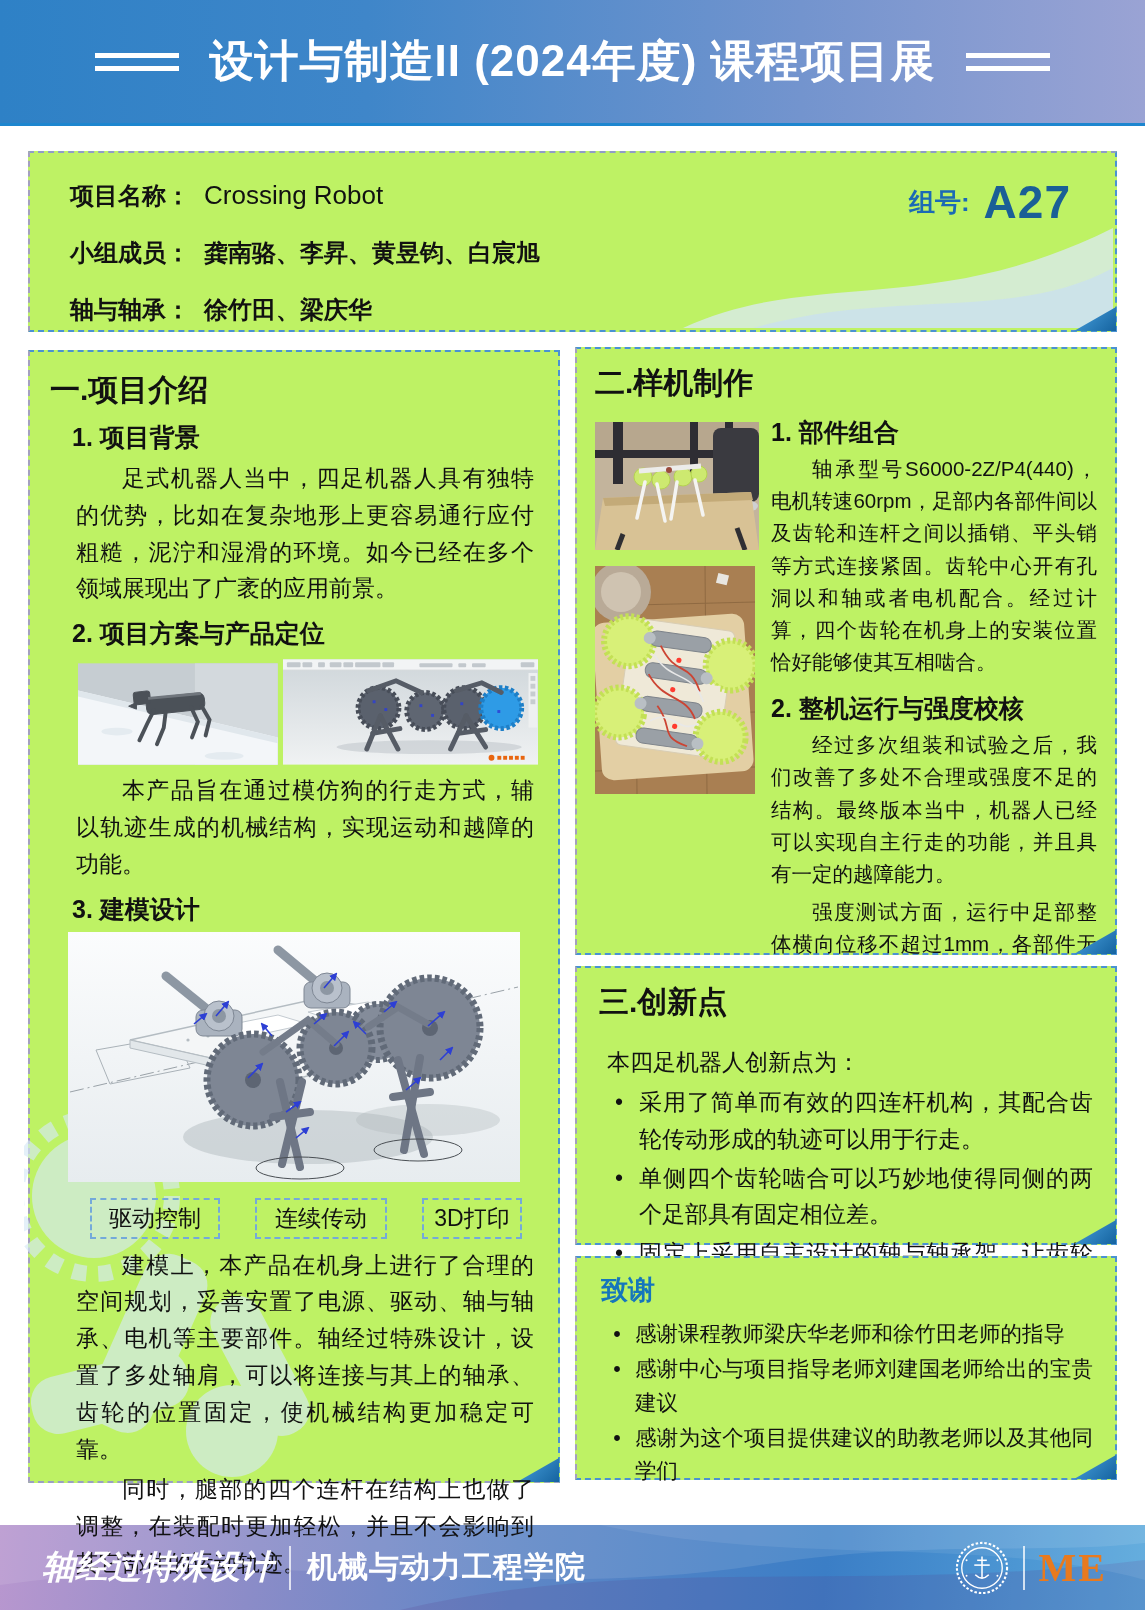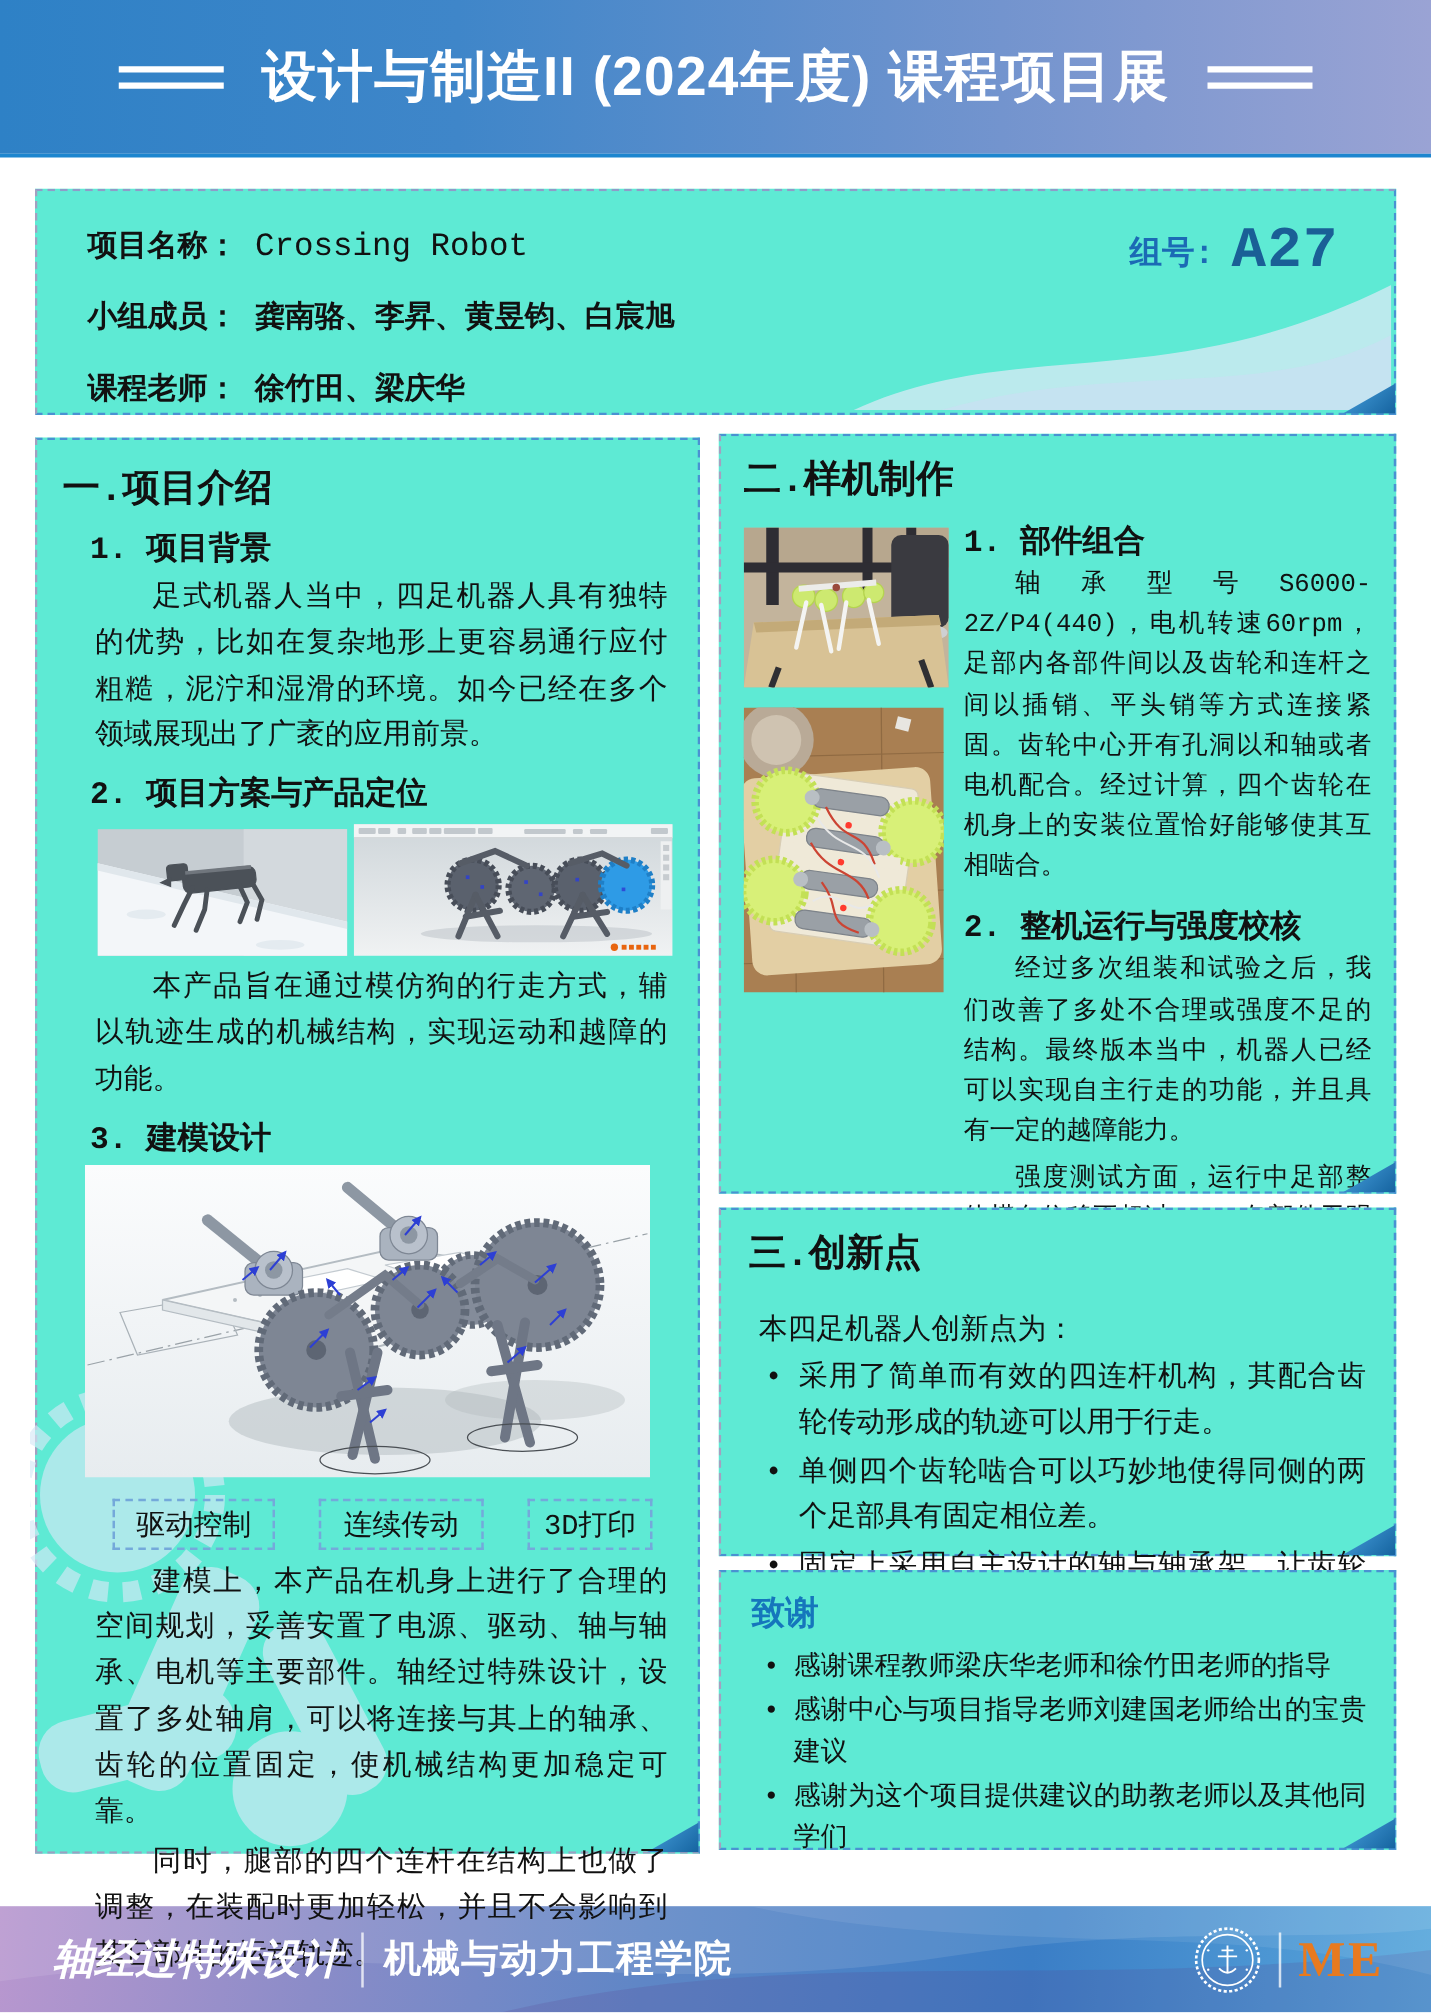--- a/index.html
+++ b/index.html
@@ -10,21 +10,21 @@
   .banner{position:absolute;left:0;top:0;width:1145px;height:123px;
           background:linear-gradient(90deg,#2e81c6 0%,#3f86c9 32%,#7394ce 70%,#9aa3d4 100%);
           border-bottom:3px solid #1d86cf;
           display:flex;align-items:center;justify-content:center;gap:30px;}
   .banner h1{margin:0;font-size:44px;font-weight:bold;color:#fff;letter-spacing:1px;white-space:nowrap;}
   .dlines{width:84px;height:20px;position:relative;flex:0 0 auto;}
   .dlines::before,.dlines::after{content:"";position:absolute;left:0;right:0;height:5px;background:#fff;}
   .dlines::before{top:1px}.dlines::after{bottom:1px}
 
   
-  .box{position:absolute;border:2px dashed #4a92d2;border-left-color:#a49fc0;background:#5eead4;box-sizing:border-box;font-family:Liberation Mono, monospace;}
+  .box{position:absolute;border:2px dashed #4a92d2;border-left-color:#a49fc0;background:#bef264;box-sizing:border-box;}
   .tri{position:absolute;right:-1px;bottom:-1px;width:42px;height:24px;
        clip-path:polygon(100% 0,100% 100%,0 100%);
        background:linear-gradient(135deg,#4aa3e0,#15639f);}
 
   
   .info-box{left:28px;top:151px;width:1089px;height:181px;border-top-color:#8f9cc8;}
   .info-waves{position:absolute;right:2px;bottom:2px;pointer-events:none;}
   .info-rows{position:relative;display:flex;flex-direction:column;gap:25px;padding:27px 0 0 40px;z-index:1;}
   .info-row{display:flex;align-items:baseline;}
   .info-row .lab{font-size:24px;font-weight:bold;}
@@ -101,21 +101,21 @@
     <div class="info-rows">
       <div class="info-row">
         <span class="lab">项目名称：</span>
         <span class="val latin">Crossing Robot</span>
       </div>
       <div class="info-row">
         <span class="lab">小组成员：</span>
         <span class="val">龚南骆、李昇、黄昱钧、白宸旭</span>
       </div>
       <div class="info-row">
-        <span class="lab">课程老师：</span>
+        <span class="lab">轴与轴承：</span>
         <span class="val">徐竹田、梁庆华</span>
       </div>
     </div>
     <div class="group-tag">
       <span class="glab">组号:</span>
       <span class="gval">A27</span>
     </div>
     <i class="tri"></i>
   </section>
 

